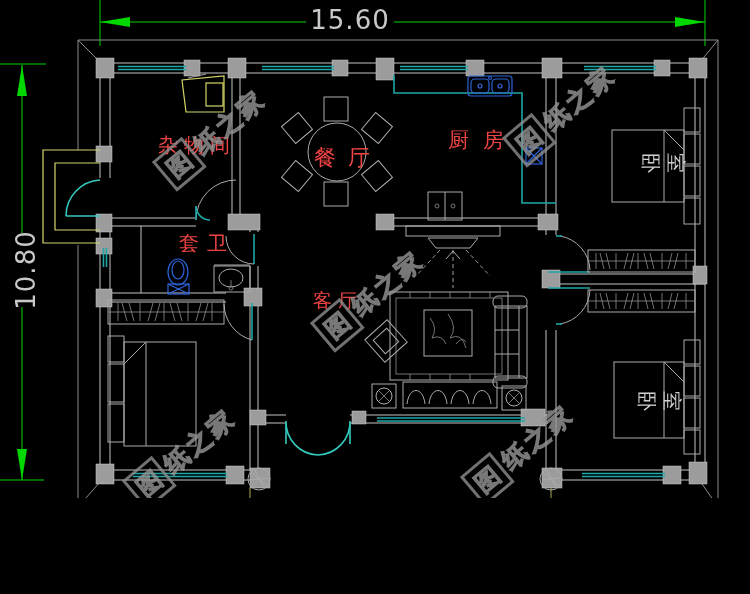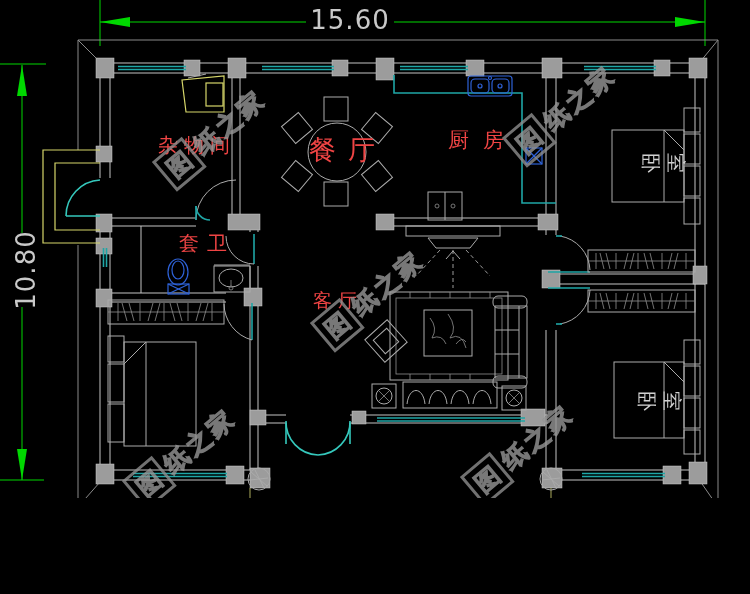--- a/index.html
+++ b/index.html
@@ -353,21 +353,21 @@
     <path class="fd" d="M118,303 v18 M140,303 v18 M164,303 v18 M188,303 v18 M212,303 v18
                        M122,303 l5,18 M129,303 l5,18 M148,321 l5,-18 M155,321 l5,-18
                        M170,303 l5,18 M177,303 l5,18 M196,321 l5,-18 M203,321 l5,-18"></path>
   </g>
 </svg>
 
   <div class="dim" id="dim-width">15.60</div>
   <div class="dim" id="dim-height">10.80</div>
 
   <div class="lbl" style="left:197px;top:145px;letter-spacing:6px;">杂物间</div>
-  <div class="lbl" style="left:348px;top:150px;letter-spacing:12px;font-size:27px;">餐厅</div>
+  <div class="lbl" style="left:348px;top:158px;letter-spacing:12px;font-size:22px;">餐厅</div>
   <div class="lbl" style="left:483px;top:140px;letter-spacing:14px;font-size:21px;">厨房</div>
   <div class="lbl" style="left:207px;top:243px;letter-spacing:8px;">套卫</div>
   <div class="lbl" style="left:338px;top:301px;letter-spacing:6px;font-size:19px;text-align:center;">客厅</div>
   <div class="lbl-rot" style="left:663px;top:163px;">
     <span>卧</span>
     <span>室</span>
   </div>
   <div class="lbl-rot" style="left:659px;top:401px;">
     <span>卧</span>
     <span>室</span>

